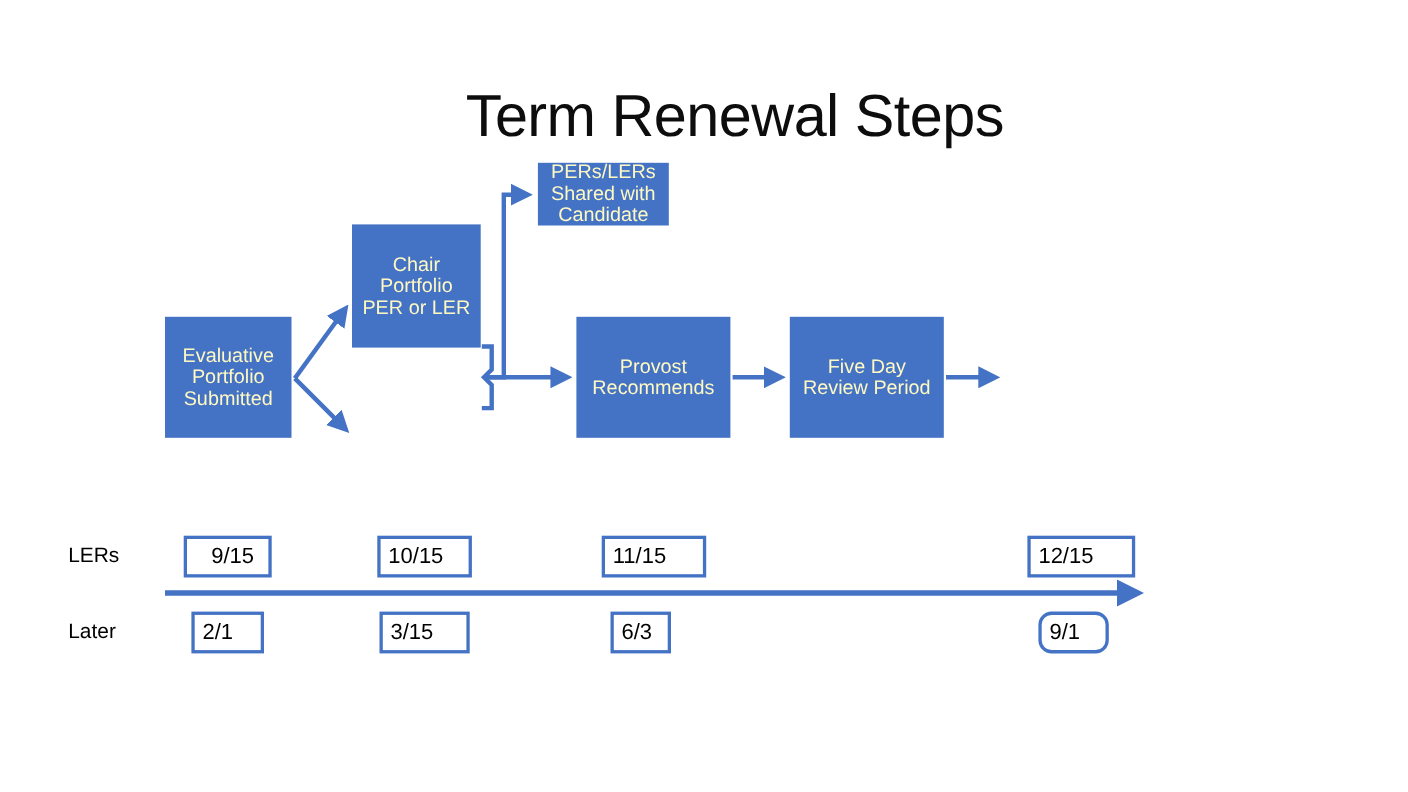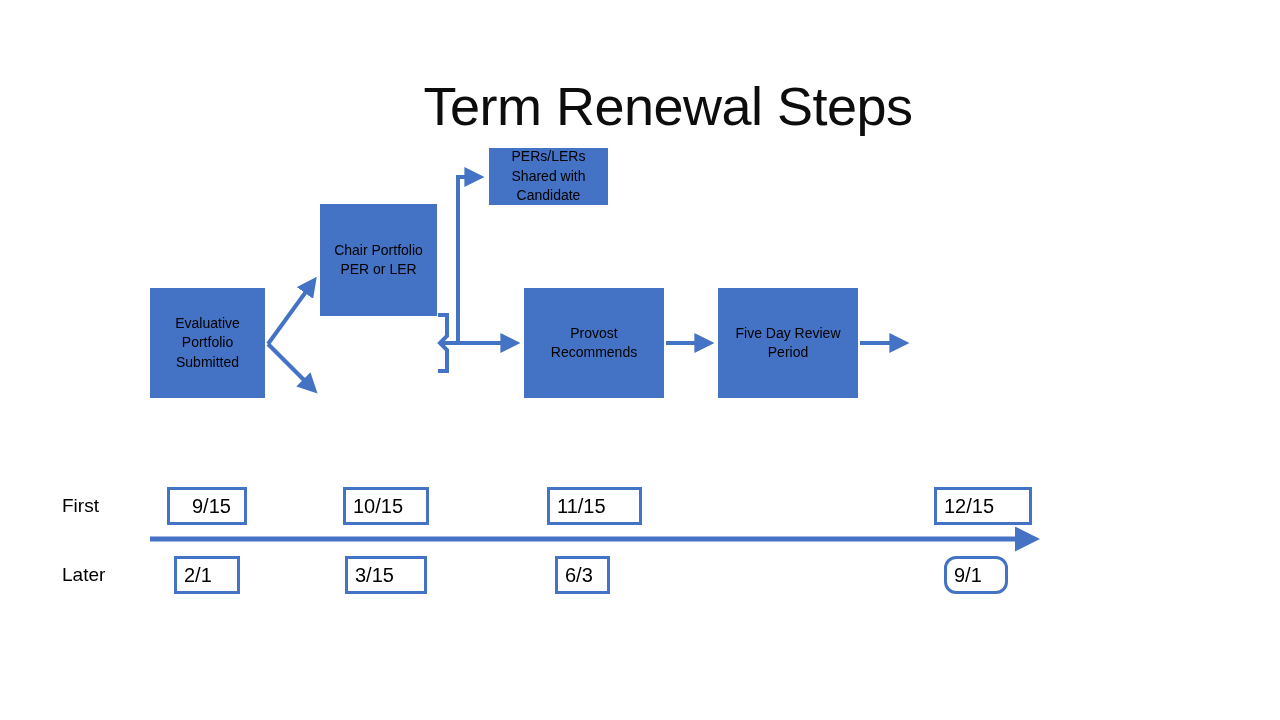--- a/index.html
+++ b/index.html
@@ -29,26 +29,26 @@
     line-height: 64px;
     letter-spacing: -0.5px;
     color: #0d0d0d;
     white-space: nowrap;
     margin-left: 28px;
   }
   .proc-box {
     position: absolute;
     box-sizing: border-box;
     background: #4472c4;
-    color: #000000;
+    color: #fef9c3;
     display: flex;
     align-items: center;
     justify-content: center;
     text-align: center;
-    font-size: 14px;
+    font-size: 18px;
     line-height: 19.5px;
     padding: 2px 5px;
   }
   .proc-box span { display: block; }
   #box-portfolio { left: 150px; top: 288px; width: 115px;  height: 110px; }
   #box-chair     { left: 320px; top: 204px; width: 117px;  height: 112px; }
   #box-deptcom   { left: 320px; top: 368px; width: 117px;  height: 104px; }
   #box-shared    { left: 489px; top: 148px; width: 119px;  height: 57px;  }
   #box-provost   { left: 524px; top: 288px; width: 140px;  height: 110px; }
   #box-fiveday   { left: 718px; top: 288px; width: 140px;  height: 110px; }
@@ -145,21 +145,21 @@
 
   <div class="proc-box" id="box-provost">
     <span>Provost Recommends</span>
   </div>
 
   <div class="proc-box" id="box-fiveday">
     <span>Five Day Review Period</span>
   </div>
 
 
-  <div class="tl-label" id="tl-label-first">First</div>
+  <div class="tl-label" id="tl-label-first">LERs</div>
   <div class="tl-label" id="tl-label-later">Later</div>
 
   <div class="date-box row-first" id="date-first-0">9/15</div>
   <div class="date-box row-first" id="date-first-1">10/15</div>
   <div class="date-box row-first" id="date-first-2">11/15</div>
   <div class="date-box row-first" id="date-first-3">12/15</div>
 
   <div class="date-box row-later" id="date-later-0">2/1</div>
   <div class="date-box row-later" id="date-later-1">3/15</div>
   <div class="date-box row-later" id="date-later-2">6/3</div>

